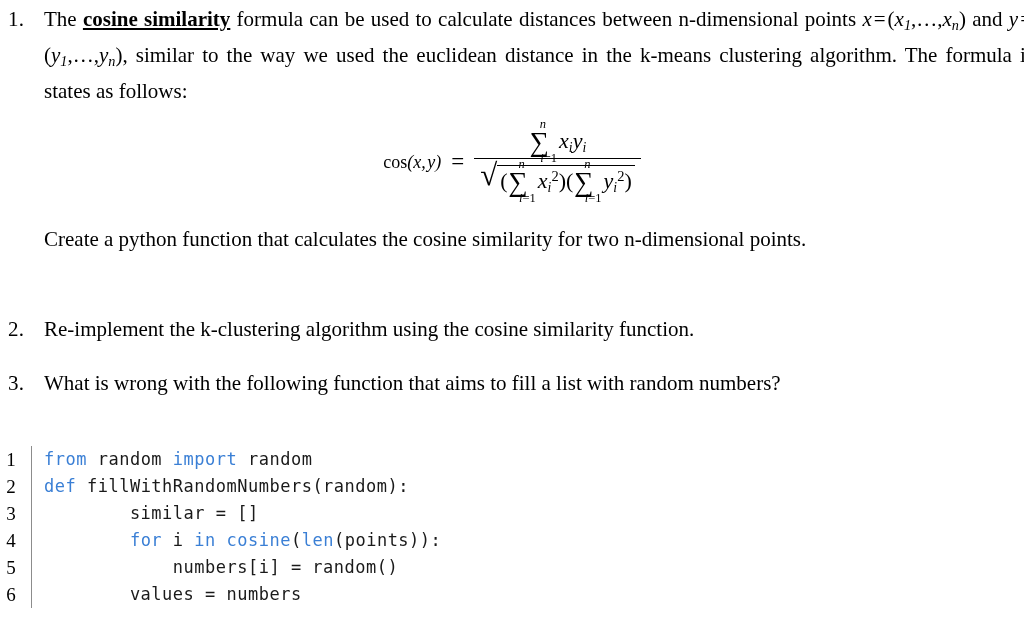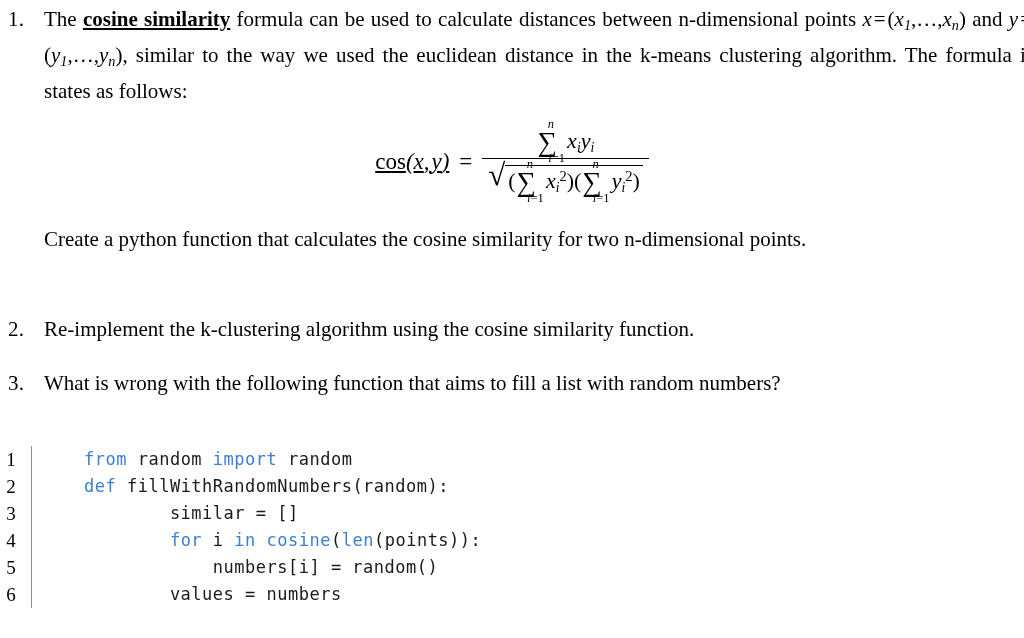--- a/index.html
+++ b/index.html
@@ -73,22 +73,21 @@
   .formula {
     display: inline-block;
     font-size: 22px;
     white-space: nowrap;
     vertical-align: middle;
   }
   .fx-lhs {
     display: inline-block;
     vertical-align: middle;
     font-style: italic;
-    font-size: 23px;
-    text-decoration: underline;
+    font-size: 18px;
   }
   .fx-lhs .fn { font-style: normal; }
   .fx-eq {
     display: inline-block;
     vertical-align: middle;
     font-style: normal;
     padding: 0 10px;
     font-size: 23px;
   }
   .frac {
@@ -199,21 +198,20 @@
     width: 1px;
     height: 27px;
     background: #8c8c8c;
     margin: 0 12px 0 9px;
   }
   .codetext {
     flex: 1 1 auto;
     white-space: pre;
     letter-spacing: 0.5px;
     color: #1a1a1a;
-    margin-left: 40px;
   }
   .kw { color: #3a7fd5; }
 </style>
 </head>
 <body>
 
 <div class="page">
 
   <div class="qitem" style="position:absolute; left:0; top:4px; width:1024px;">
     <span class="qmarker">1.</span>

